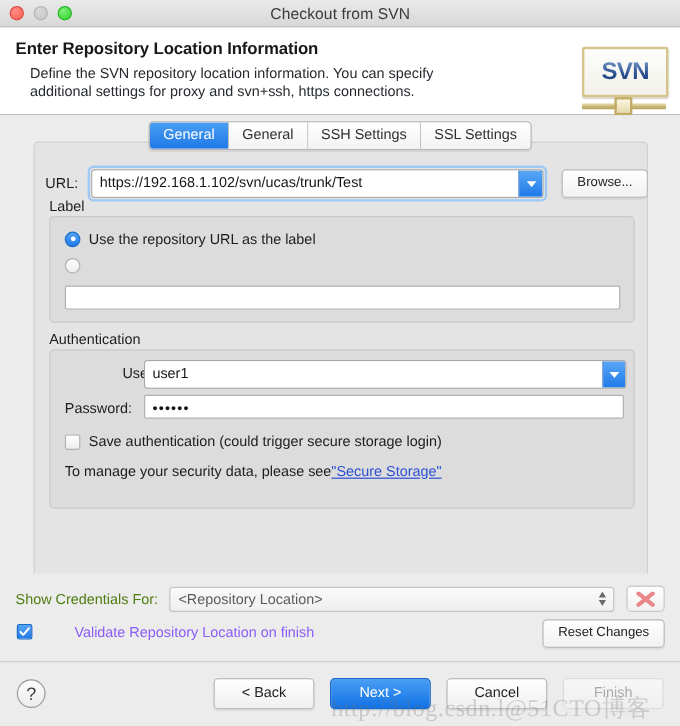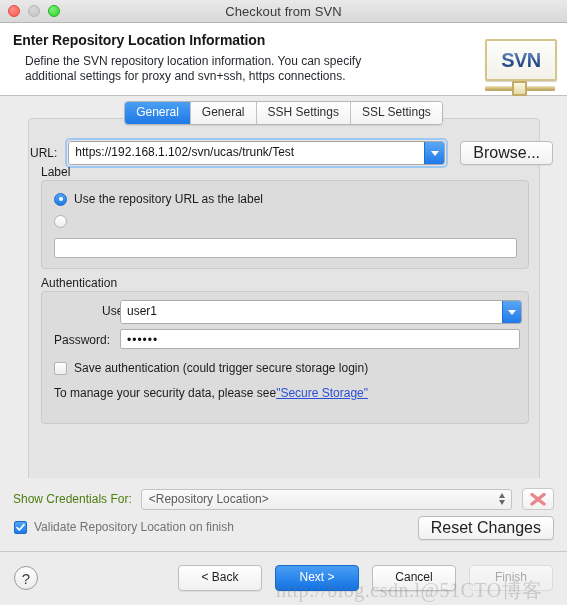--- a/index.html
+++ b/index.html
@@ -237,21 +237,21 @@
     justify-content: center;
     border-left: 1px solid #1f6fce;
   }
   .chev {
     width: 0; height: 0;
     border-left: 4px solid transparent;
     border-right: 4px solid transparent;
     border-top: 5px solid #fff;
   }
   .btn {
-    font-size: 16px;
+    font-size: 11px;
     color: #222;
     background: linear-gradient(to bottom, #ffffff 0%, #f1f1f1 100%);
     border: 1px solid #bcbcbc;
     border-radius: 4px;
     padding: 3px 12px 4px 12px;
     line-height: 15px;
     box-shadow: 0 1px 1px rgba(0,0,0,0.06);
     white-space: nowrap;
   }
   .browse-btn { margin-left: 12px; }
@@ -407,23 +407,24 @@
     display: flex;
     align-items: center;
     justify-content: center;
     box-sizing: border-box;
   }
   .validate-row {
     position: absolute;
     left: 14px;
     top: 42px;
     display: flex;
-    align-items: flex-end;
-    font-size: 12px;
-    color: #737373;
+    align-items: flex-start;
+    font-size: 12px;
+    color: #8b5cf6;
+    gap: 28px;
   }
   .reset-btn {
     position: absolute;
     right: 13px;
     top: 38px;
   }
 
   
   .sep {
     position: absolute;

